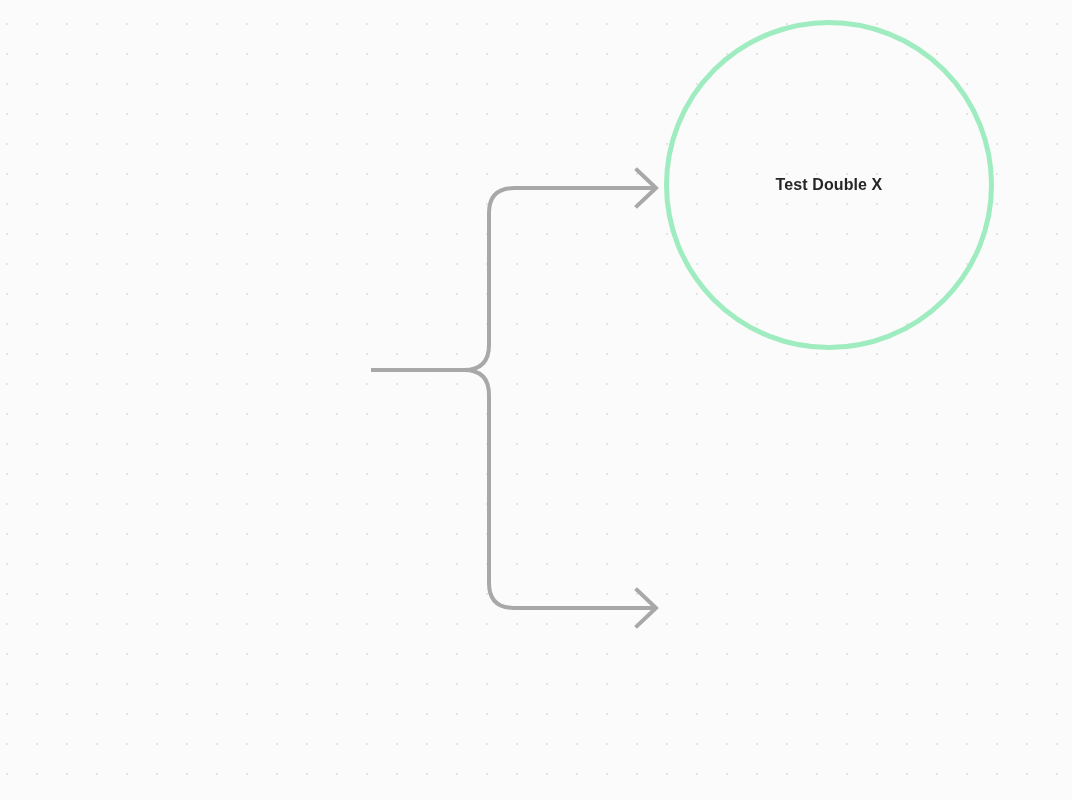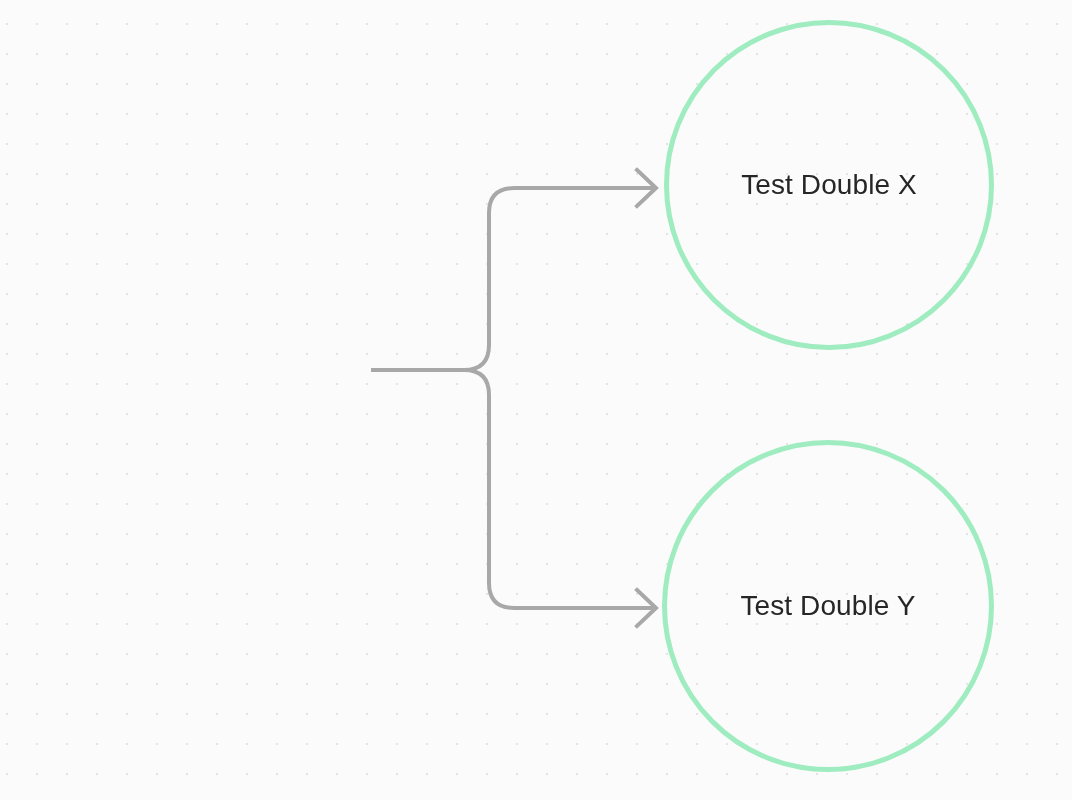--- a/index.html
+++ b/index.html
@@ -53,22 +53,22 @@
     position: absolute;
     box-sizing: border-box;
     display: flex;
     align-items: center;
     justify-content: center;
     text-align: center;
   }
 
   .node-label {
     color: #262626;
-    font-size: 28px;
-    font-weight: 400;
+    font-size: 16px;
+    font-weight: 700;
     line-height: 1.2;
     letter-spacing: 0.1px;
     white-space: nowrap;
     user-select: none;
   }
 
   #node-sut {
     left: 38px;
     top: 206px;
     width: 328px;
@@ -107,17 +107,14 @@
     <path d="M 371 370 L 464 370 Q 489 370 489 395 L 489 583 Q 489 608 514 608 L 655 608"></path>
     <path class="arrowhead" d="M 637 170 L 656 188 L 637 206"></path>
     <path class="arrowhead" d="M 637 590 L 656 608 L 637 626"></path>
   </svg>
 
 
   <div class="node" id="node-double-x">
     <span class="node-label">Test Double X</span>
   </div>
 
-  <div class="node" id="node-double-y">
-    <span class="node-label">Test Double Y</span>
-  </div>
 
 </div>
 
 </body></html>

